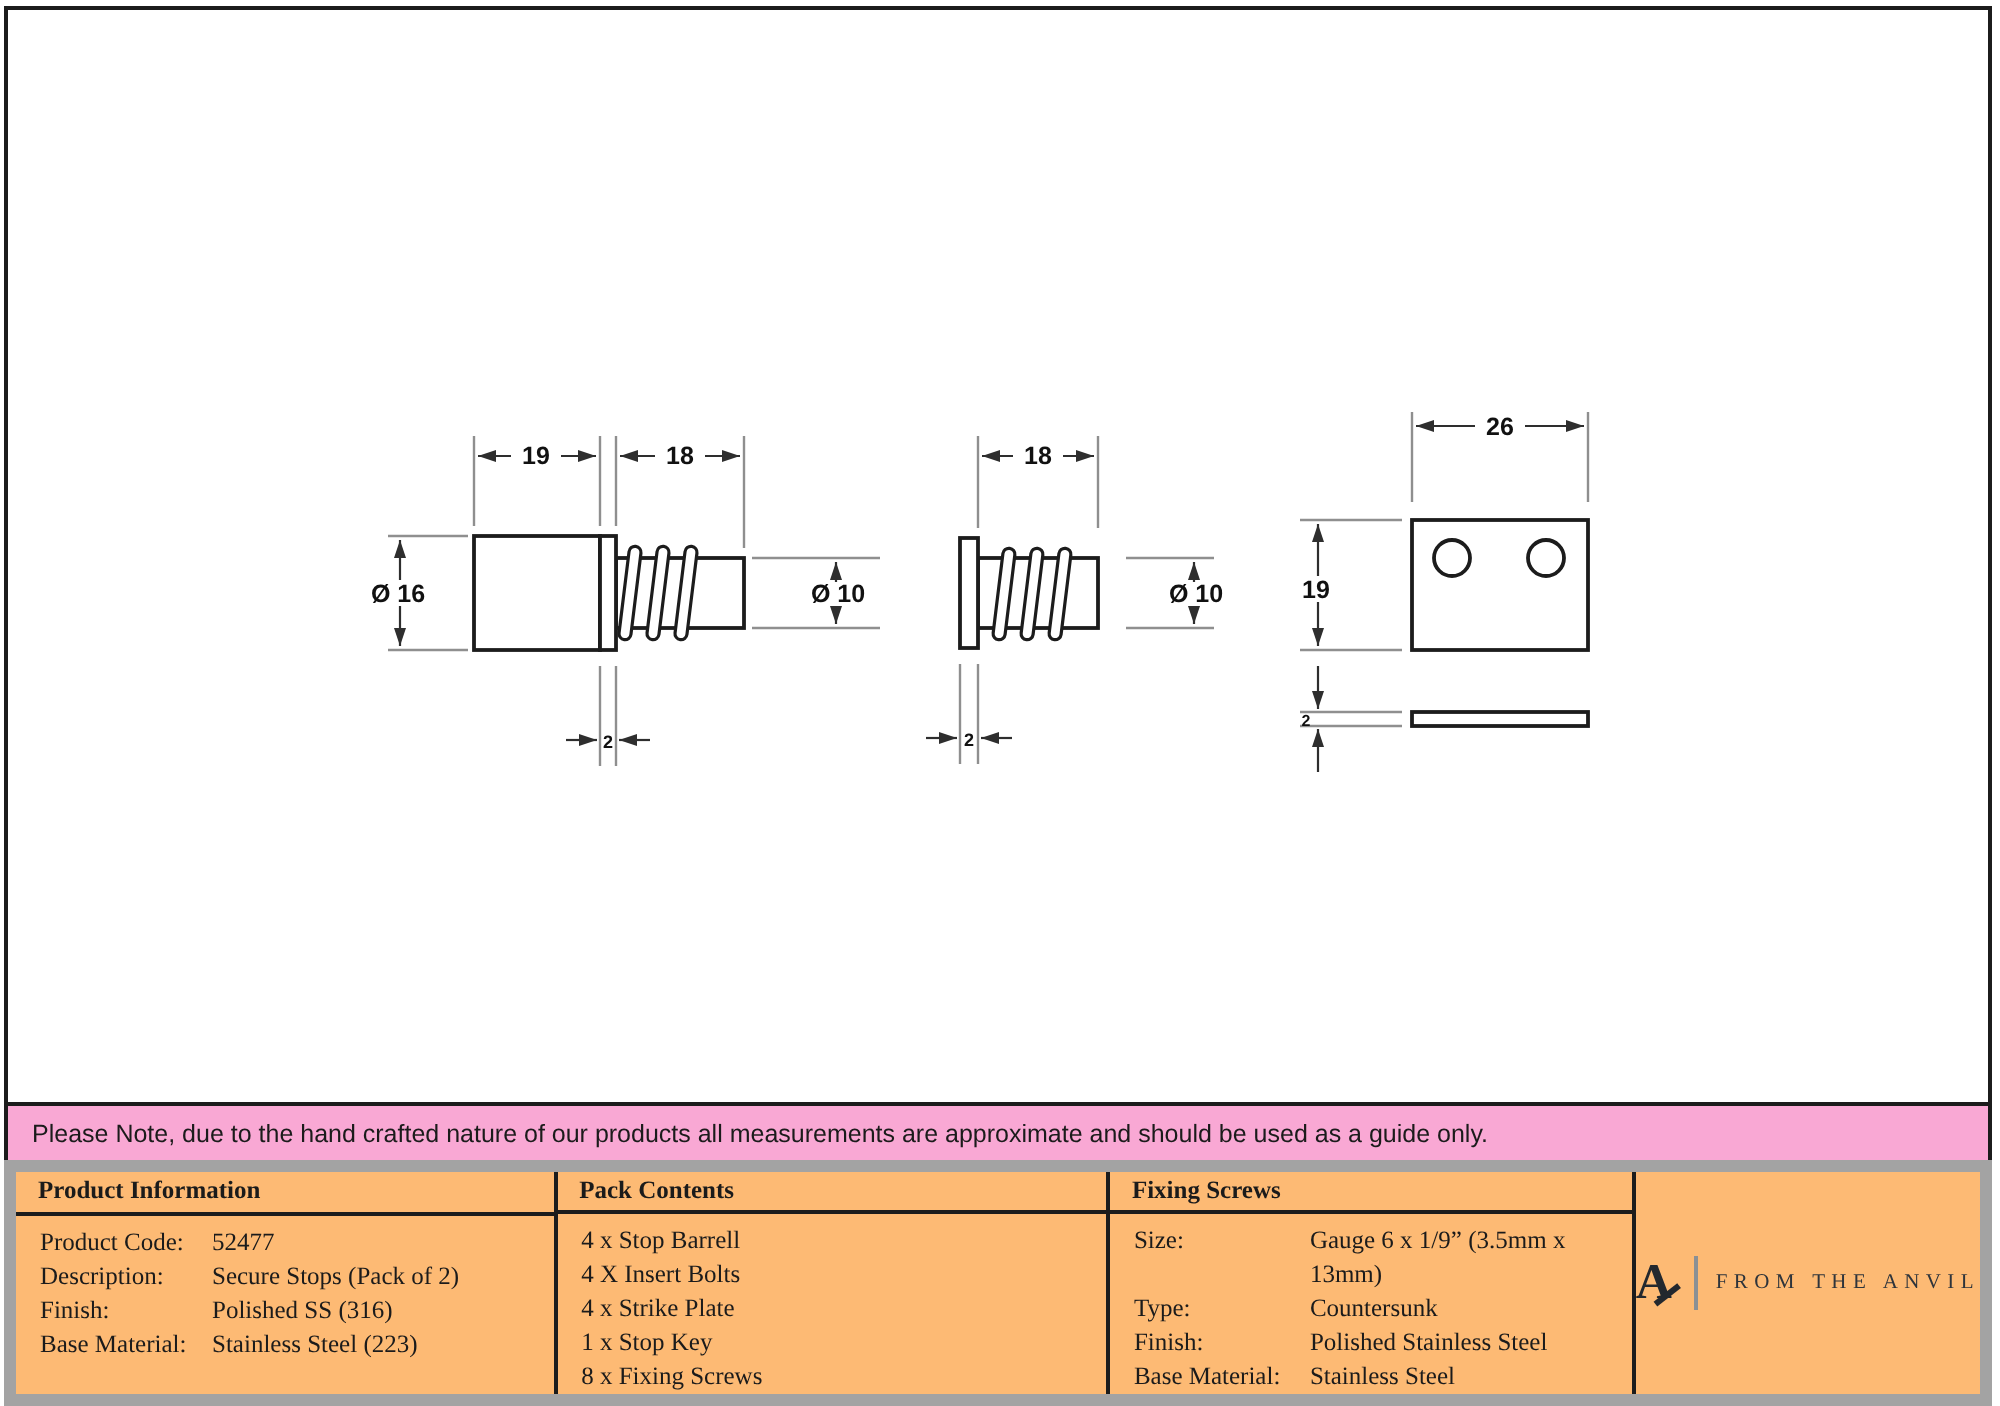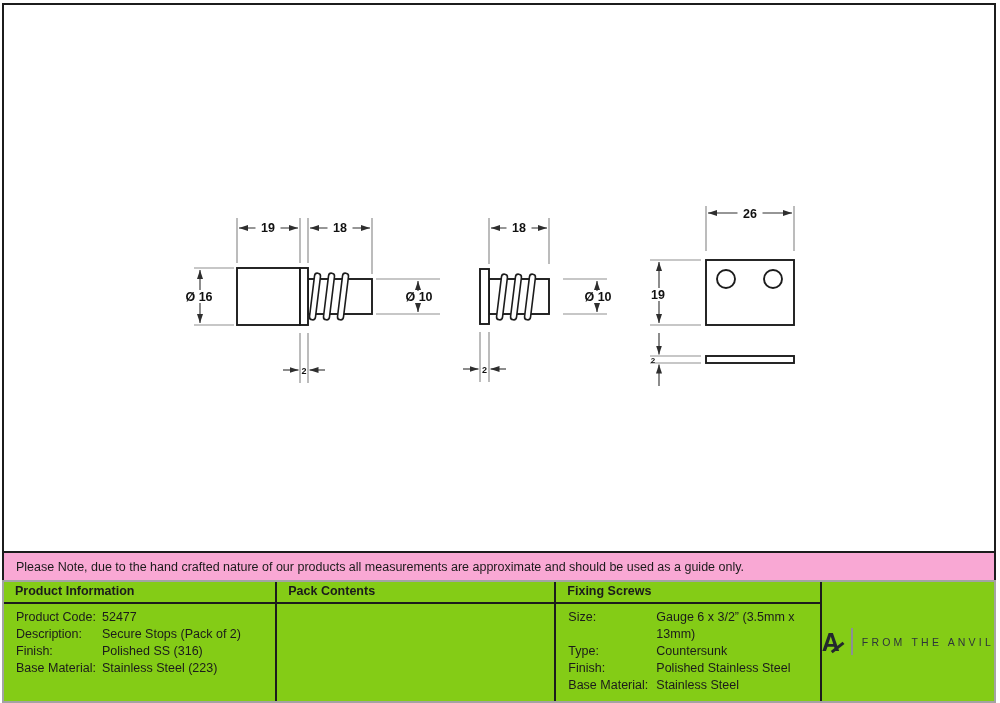--- a/index.html
+++ b/index.html
@@ -8,21 +8,21 @@
 
   .drawing-box{position:absolute;left:2px;top:3px;width:994px;height:550px;
     border:2px solid #1c1c1c;box-sizing:border-box;background:#fff;}
   .drawing-box svg{display:block;}
 
   .note-bar{position:absolute;left:2px;top:551px;width:994px;height:31px;
     border:2px solid #1c1c1c;box-sizing:border-box;display:flex;align-items:center;
     padding-left:12px;font-size:12.5px;background:#f9a8d4;}
 
   .info-table{position:absolute;left:2px;top:580px;width:994px;height:123px;
-    border:2px solid #a3a3a3;box-sizing:border-box;display:flex;background:#84cc16;}
+    border:6px solid #a3a3a3;box-sizing:border-box;display:flex;background:#fdba74;font-family:Liberation Serif, serif;}
   .col{border-right:2px solid #1c1c1c;box-sizing:border-box;display:flex;flex-direction:column;}
   .col.c1{width:281px;}
   .col.c2{width:287px;}
   .col.c3{width:273px;}
   .col.c4{flex:1;border-right:none;align-items:center;justify-content:center;}
   .cell-header{height:22px;border-bottom:2px solid #1c1c1c;box-sizing:border-box;
     padding:2px 0 0 11px;font-size:12.5px;font-weight:600;}
   .cell-body{flex:1;padding:5px 0 0 12px;font-size:12.5px;line-height:17px;}
   .kv{display:grid;grid-template-columns:86px auto;}
   .col.c3 .kv{grid-template-columns:88px auto;}
@@ -172,28 +172,35 @@
         </div>
         <div class="kv">
           <span>Base Material:</span>
           <span class="v">Stainless Steel (223)</span>
         </div>
       </div>
     </div>
 
     <div class="col c2">
       <div class="cell-header">Pack Contents</div>
+      <div class="cell-body list">
+        <div>4 x Stop Barrell</div>
+        <div>4 X Insert Bolts</div>
+        <div>4 x Strike Plate</div>
+        <div>1 x Stop Key</div>
+        <div>8 x Fixing Screws</div>
+      </div>
     </div>
 
     <div class="col c3">
       <div class="cell-header">Fixing Screws</div>
       <div class="cell-body">
         <div class="kv">
           <span>Size:</span>
-          <span class="v">Gauge 6 x 3/2” (3.5mm x 13mm)</span>
+          <span class="v">Gauge 6 x 1/9” (3.5mm x 13mm)</span>
         </div>
         <div class="kv">
           <span>Type:</span>
           <span class="v">Countersunk</span>
         </div>
         <div class="kv">
           <span>Finish:</span>
           <span class="v">Polished Stainless Steel</span>
         </div>
         <div class="kv">

